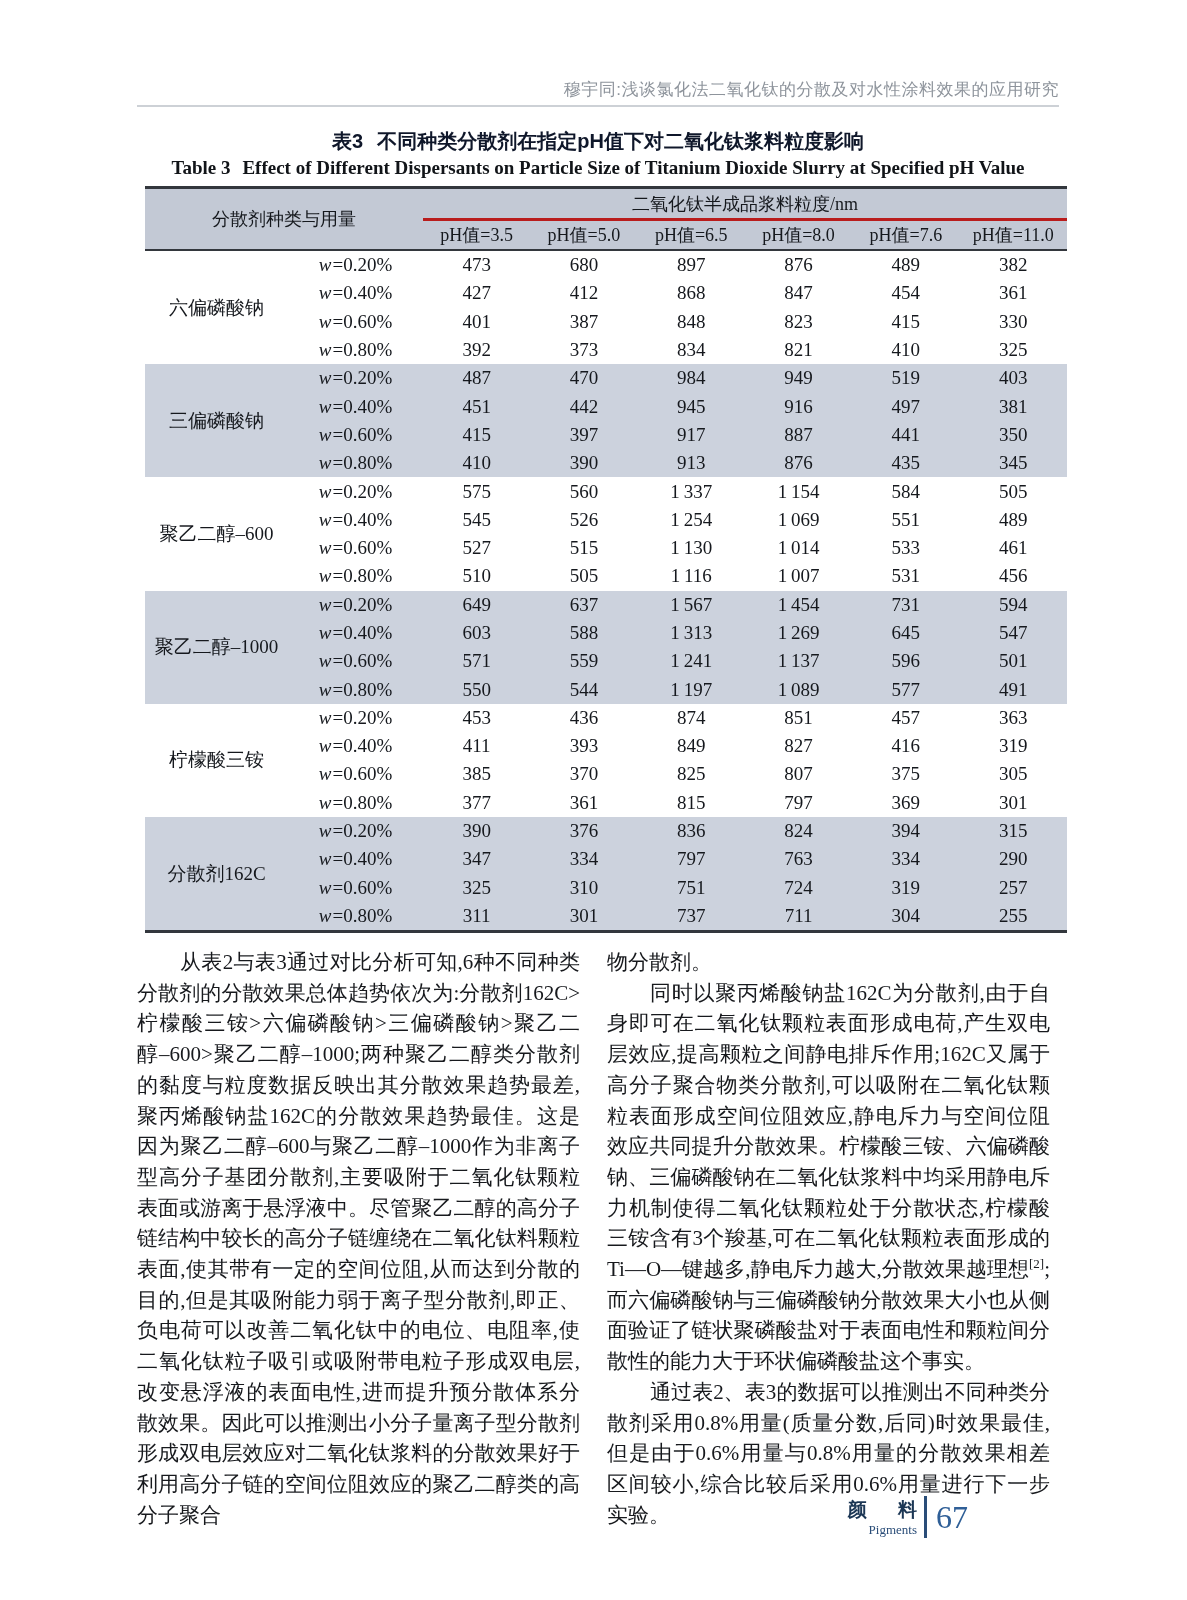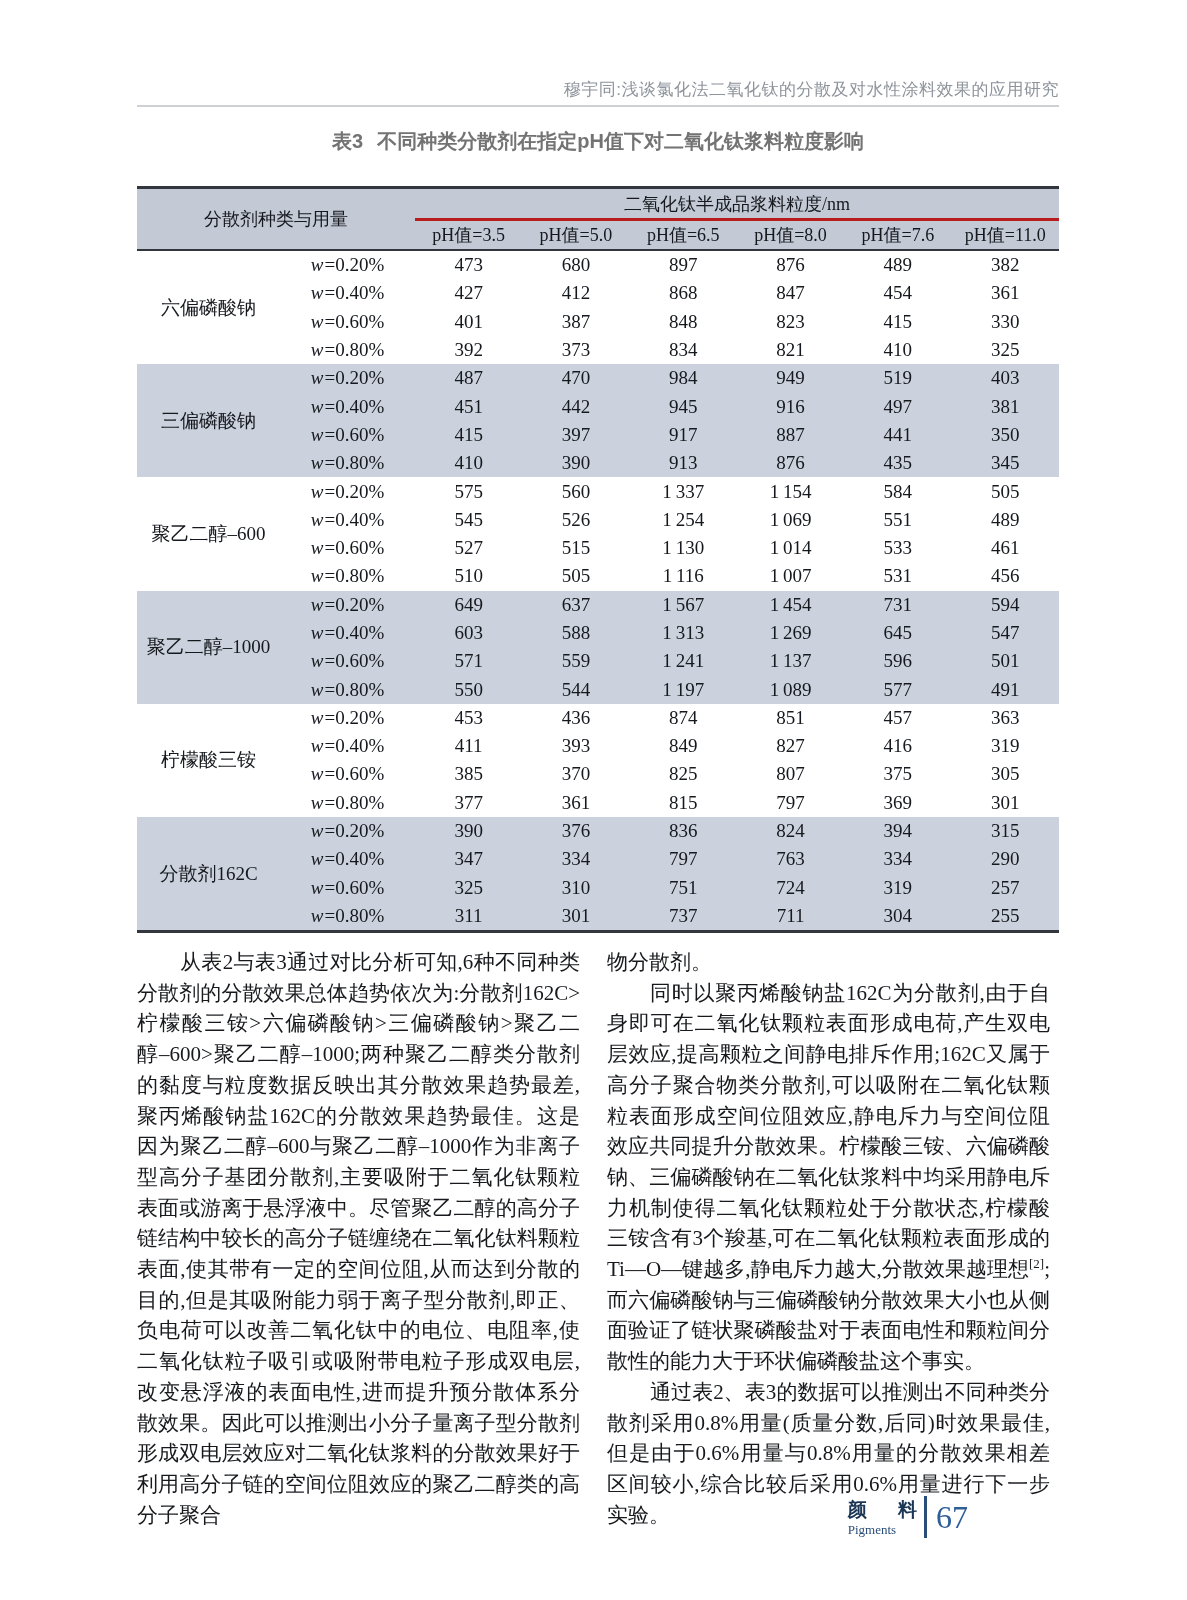--- a/index.html
+++ b/index.html
@@ -14,31 +14,31 @@
     font-size:17px; color:#8e949c; letter-spacing:0.5px;
   }
   .head-rule {
     position:absolute; top:105px; left:137px; width:922px;
     border-top:2px solid #cdd1d6; height:0;
   }
   
   .tbl-title-cn {
     position:absolute; top:128px; left:137px; width:922px; text-align:center;
     font-family:"Liberation Sans","DejaVu Sans",sans-serif; font-weight:bold;
-    font-size:20px; color:#737373;
+    font-size:20px; color:#0f172a;
   }
   .tbl-title-cn .t-label { margin-right:14px; }
   .tbl-title-en {
     position:absolute; top:157px; left:137px; width:922px; text-align:center;
     font-weight:bold; font-size:19px; color:#111418;
   }
   .tbl-title-en .t-label { margin-right:12px; }
   
   table.data {
-    position:absolute; top:186px; left:137px; width:922px;
+    position:absolute; top:186px; left:145px; width:922px;
     border-collapse:collapse; table-layout:fixed;
     border-top:3px solid #33373d; border-bottom:3px solid #33373d;
   }
   table.data thead th {
     background:#c3c9d5; font-weight:normal; font-size:18px; color:#15181d;
     padding:0; text-align:center;
   }
   th.corner { border-bottom:2px solid #33373d; }
   th.span-head { height:29px; border-bottom:3px solid #b91c1c; }
   tr.sub th { height:28px; border-bottom:2px solid #33373d; }
@@ -58,40 +58,43 @@
   .col-left  { left:137px; }
   .col-right { left:607px; }
   .col p { margin:0; }
   .col p.indent { text-indent:2.05em; }
   sup.ref { font-size:13px; vertical-align:super; line-height:0; }
   
   .footer {
     position:absolute; top:1496px; right:135px;
     display:flex; align-items:center;
   }
-  .brand { display:flex; flex-direction:column; align-items:flex-start; margin-right:7px; }
+  .brand { display:flex; flex-direction:column; align-items:flex-end; margin-right:7px; }
   .brand-cn {
     font-family:"Liberation Sans","DejaVu Sans",sans-serif; font-weight:bold;
     font-size:19px; letter-spacing:13px; margin-right:-13px;
     color:#1b3654; line-height:24px;
   }
   .brand-en { font-size:13px; color:#2a4d78; line-height:15px; }
   .footer-bar { width:3px; height:42px; background:#2a4d78; margin-right:9px; }
   .page-no { font-size:32px; color:#2f5f97; line-height:42px; }
 </style>
 </head>
 <body>
 
 <div class="page">
 
   <div class="running-head">穆宇同:浅谈氯化法二氧化钛的分散及对水性涂料效果的应用研究</div>
   <div class="head-rule"></div>
 
   <div class="tbl-title-cn">
     <span class="t-label">表3</span><span>不同种类分散剂在指定pH值下对二氧化钛浆料粒度影响</span>
+  </div>
+  <div class="tbl-title-en">
+    <span class="t-label">Table 3</span><span>Effect of Different Dispersants on Particle Size of Titanium Dioxide Slurry at Specified pH Value</span>
   </div>
 
   <table class="data">
     <colgroup>
       <col style="width:143px">
         <col style="width:135px">
       <col style="width:107.3px">
         <col style="width:107.3px">
         <col style="width:107.3px">
       <col style="width:107.3px">

